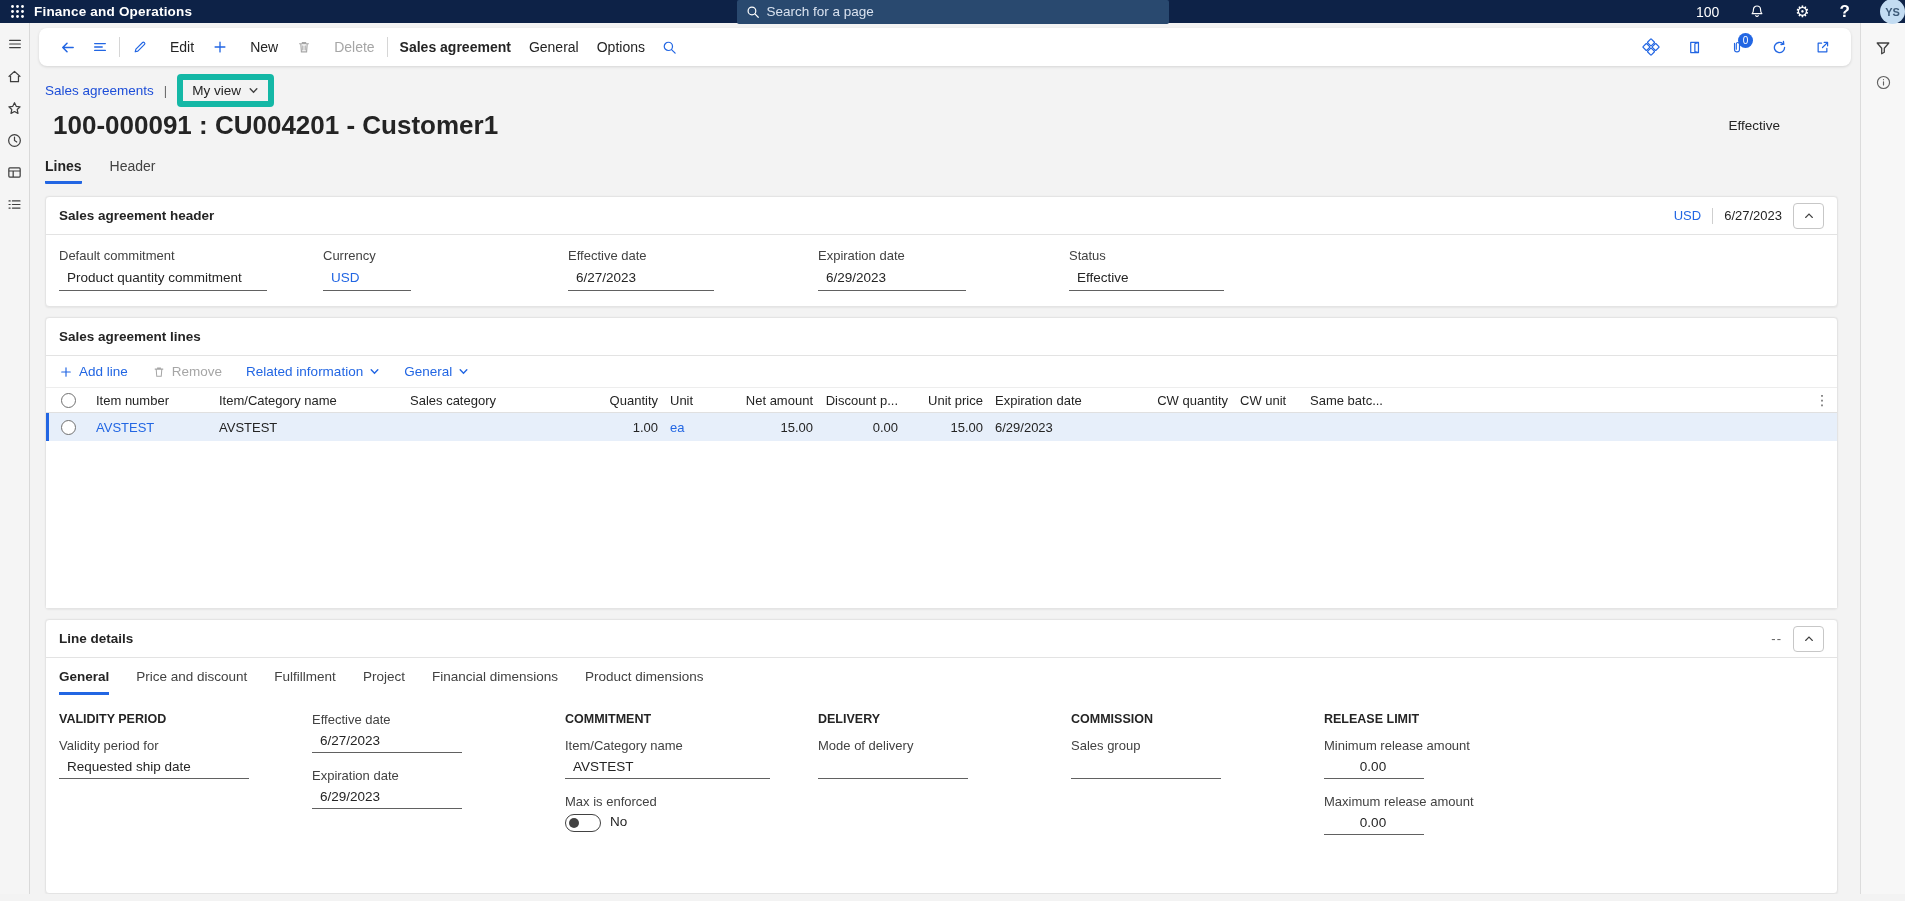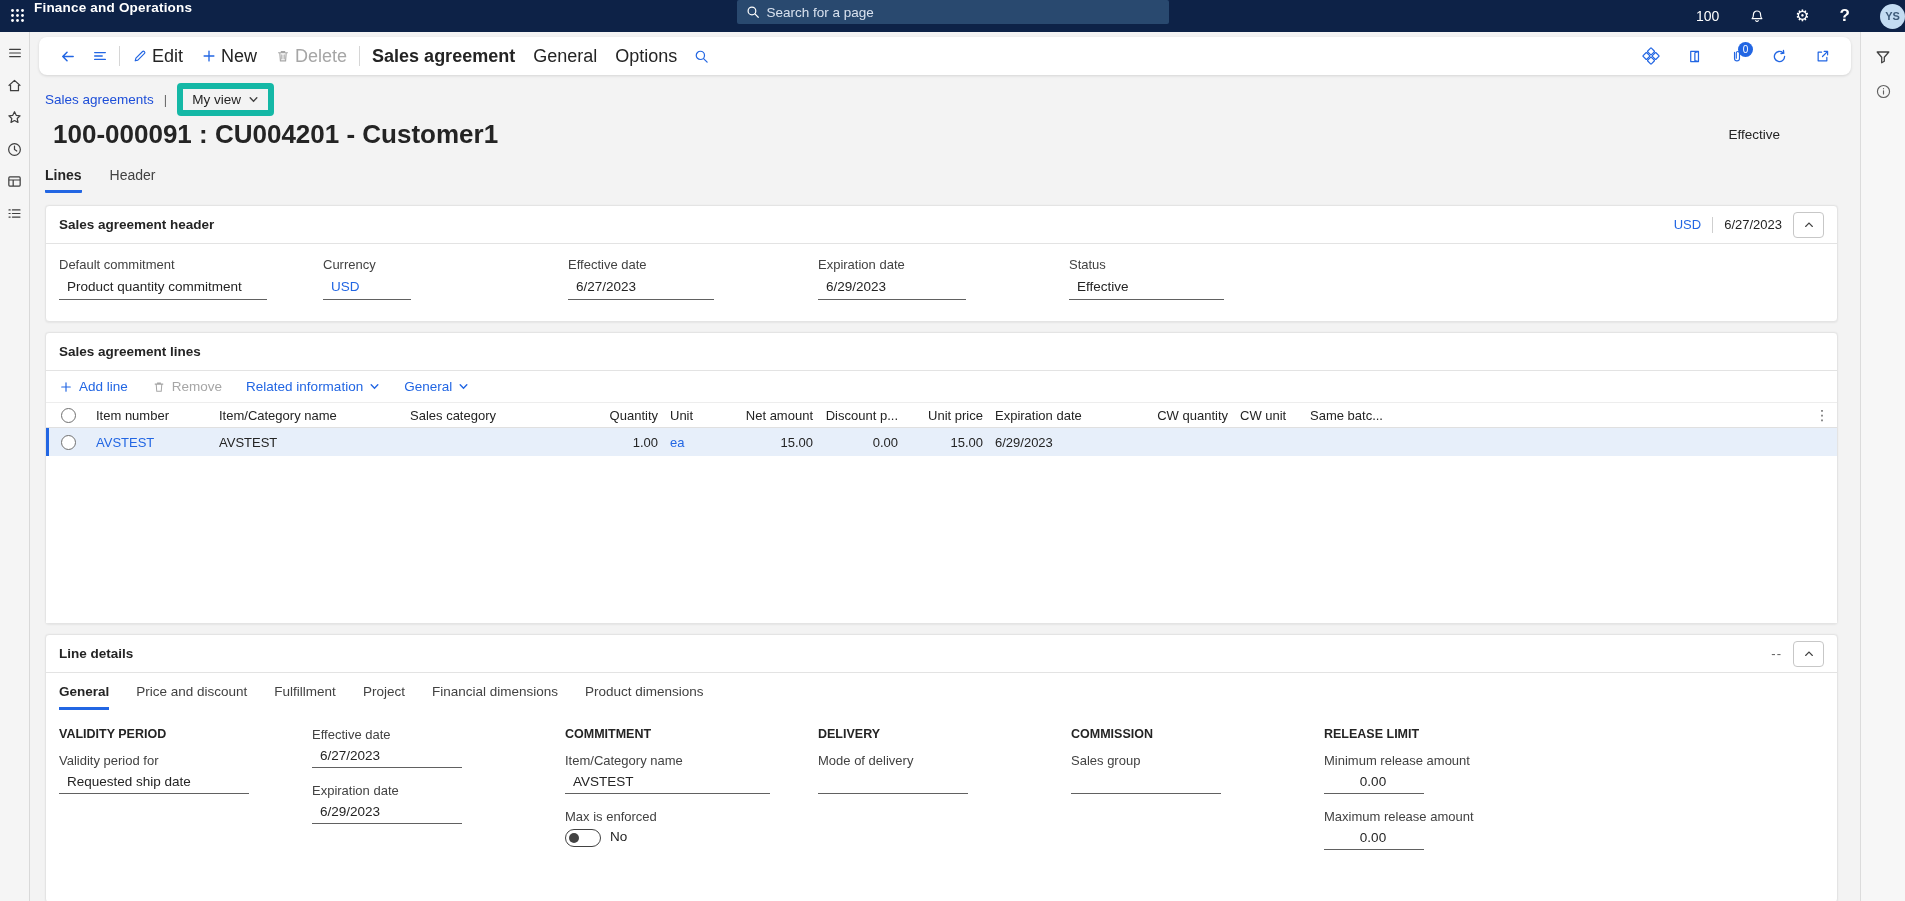--- a/index.html
+++ b/index.html
@@ -1,42 +1,42 @@
 <!DOCTYPE html>
 <html><head>
 <meta charset="utf-8">
 <style>
   * { box-sizing: border-box; margin: 0; padding: 0; }
   html,body { width:1905px; height:901px; overflow:hidden; }
   body { font-family:"Liberation Sans", sans-serif; background:#f3f3f3; color:#242424; }
   svg { display:block; }
 
   
-  .topbar { height:32px; background:#0d2247; display:flex; position:relative; color:#fff; }
+  .topbar { height:23px; background:#0d2247; display:flex; align-items:center; position:relative; color:#fff; }
   .waffle { width:34px; height:30px; display:flex; align-items:center; justify-content:center; cursor:pointer; }
   .app-title { font-size:13.5px; font-weight:bold; letter-spacing:.2px; }
   .tb-search { position:absolute; left:50%; transform:translateX(-50%); width:432px; height:24px; background:#29496f; border-radius:2px; display:flex; align-items:center; padding:0 9px; gap:7px; }
   .tb-search input { flex:1; background:transparent; border:none; outline:none; color:#eef3fa; font-size:13.5px; font-family:inherit; }
   .tb-search input::placeholder { color:#d9e2ef; }
   .tb-right { margin-left:auto; display:flex; align-items:center; gap:30px; }
   .tb-counter { font-size:14px; }
   .tb-glyph { font-size:16px; line-height:1; }
   .help-glyph { font-size:17px; font-weight:bold; }
   .avatar { width:25px; height:25px; border-radius:50%; background:#c3dcf2; color:#3d5a78; font-size:11px; font-weight:bold; display:flex; align-items:center; justify-content:center; }
 
   
   .layout { display:flex; height:871px; }
   .left-rail { width:30px; background:#f5f5f5; border-right:1px solid #d9d9d9; display:flex; flex-direction:column; align-items:center; padding-top:11px; gap:12px; flex-shrink:0; }
   .rail-btn { width:20px; height:20px; display:flex; align-items:center; justify-content:center; cursor:pointer; }
   .right-rail { width:45px; background:#f7f7f7; border-left:1px solid #dcdcdc; display:flex; flex-direction:column; align-items:center; padding-top:16px; gap:17px; flex-shrink:0; }
   .main { flex:1; display:flex; flex-direction:column; background:#f3f3f3; overflow:hidden; }
 
   
   .action-pane { margin:5px 9px 0 9px; height:38px; background:#fff; border-radius:8px; box-shadow:0 1px 3px rgba(0,0,0,.13); display:flex; align-items:center; padding:0 12px; flex-shrink:0; }
-  .ap-item { display:flex; align-items:center; gap:4px; font-size:18px; color:#242424; padding:0 9px; height:100%; cursor:pointer; white-space:nowrap; }
+  .ap-item { display:flex; align-items:center; gap:22px; font-size:14px; color:#242424; padding:0 9px; height:100%; cursor:pointer; white-space:nowrap; }
   .ap-icon-only { padding:0 8px; }
   .ap-divider { width:1px; height:20px; background:#d6d6d6; margin:0 3px; }
   .ap-menu-strong { font-weight:bold; }
   .ap-disabled { color:#a6a6a6; }
   .ap-right { margin-left:auto; display:flex; align-items:center; gap:26px; padding-right:8px; }
   .ap-right .tool { position:relative; cursor:pointer; }
   .badge { position:absolute; top:-6px; right:-8px; min-width:15px; height:15px; border-radius:8px; background:#2266e3; color:#fff; font-size:10px; display:flex; align-items:center; justify-content:center; padding:0 3px; }
 
   
   .content { flex:1; padding:0 22px 0 15px; overflow:hidden; display:flex; flex-direction:column; }
@@ -55,21 +55,21 @@
   .card-head { height:38px; display:flex; align-items:center; padding:0 13px; border-bottom:1px solid #e3e3e3; }
   .card-title { font-size:13.5px; font-weight:bold; color:#242424; }
   .head-right { margin-left:auto; display:flex; align-items:center; gap:11px; }
   .sum-cur { color:#2266e3; font-size:13px; cursor:pointer; }
   .vline { width:1px; height:16px; background:#cfcfcf; }
   .sum-date { font-size:13px; }
   .collapse-btn { width:31px; height:26px; border:1px solid #c7c7c7; border-radius:4px; background:#fff; display:flex; align-items:center; justify-content:center; cursor:pointer; }
   .dashes { color:#616161; font-size:13px; letter-spacing:1px; }
 
   
-  .fields-row { display:flex; padding:13px 13px 21px 13px; }
+  .fields-row { display:flex; padding:13px 13px 15px 13px; }
   .fld { display:flex; flex-direction:column; }
   .fld-label { font-size:13px; color:#424242; margin-bottom:6px; }
   .fld-value { font-size:13.5px; color:#242424; border-bottom:1px solid #616161; padding:1px 2px 4px 8px; min-height:22px; }
   .fld-value.link { color:#2266e3; cursor:pointer; }
   .c0{width:264px}.c1{width:245px}.c2{width:250px}.c3{width:251px}.c4{width:210px}
   .v0{width:208px}.v1{width:88px}.v2{width:146px}.v3{width:148px}.v4{width:155px}
 
   
   .card-lines { margin-top:10px; height:292px; display:flex; flex-direction:column; }
   .lines-toolbar { display:flex; align-items:center; gap:24px; padding:8px 13px; flex-shrink:0; }

